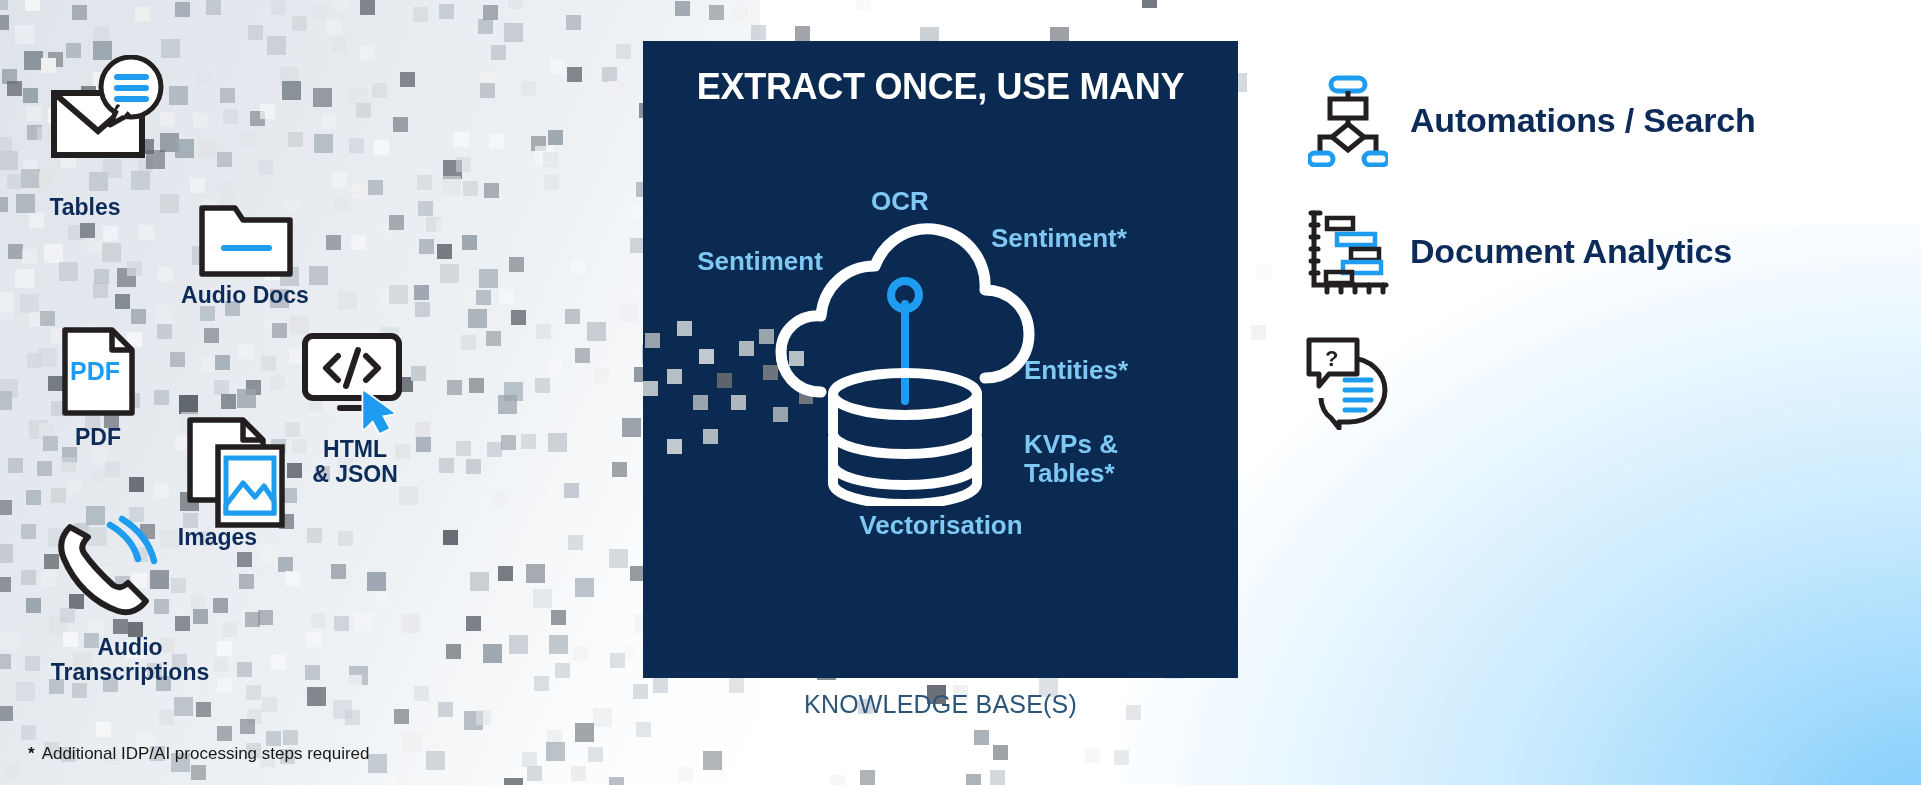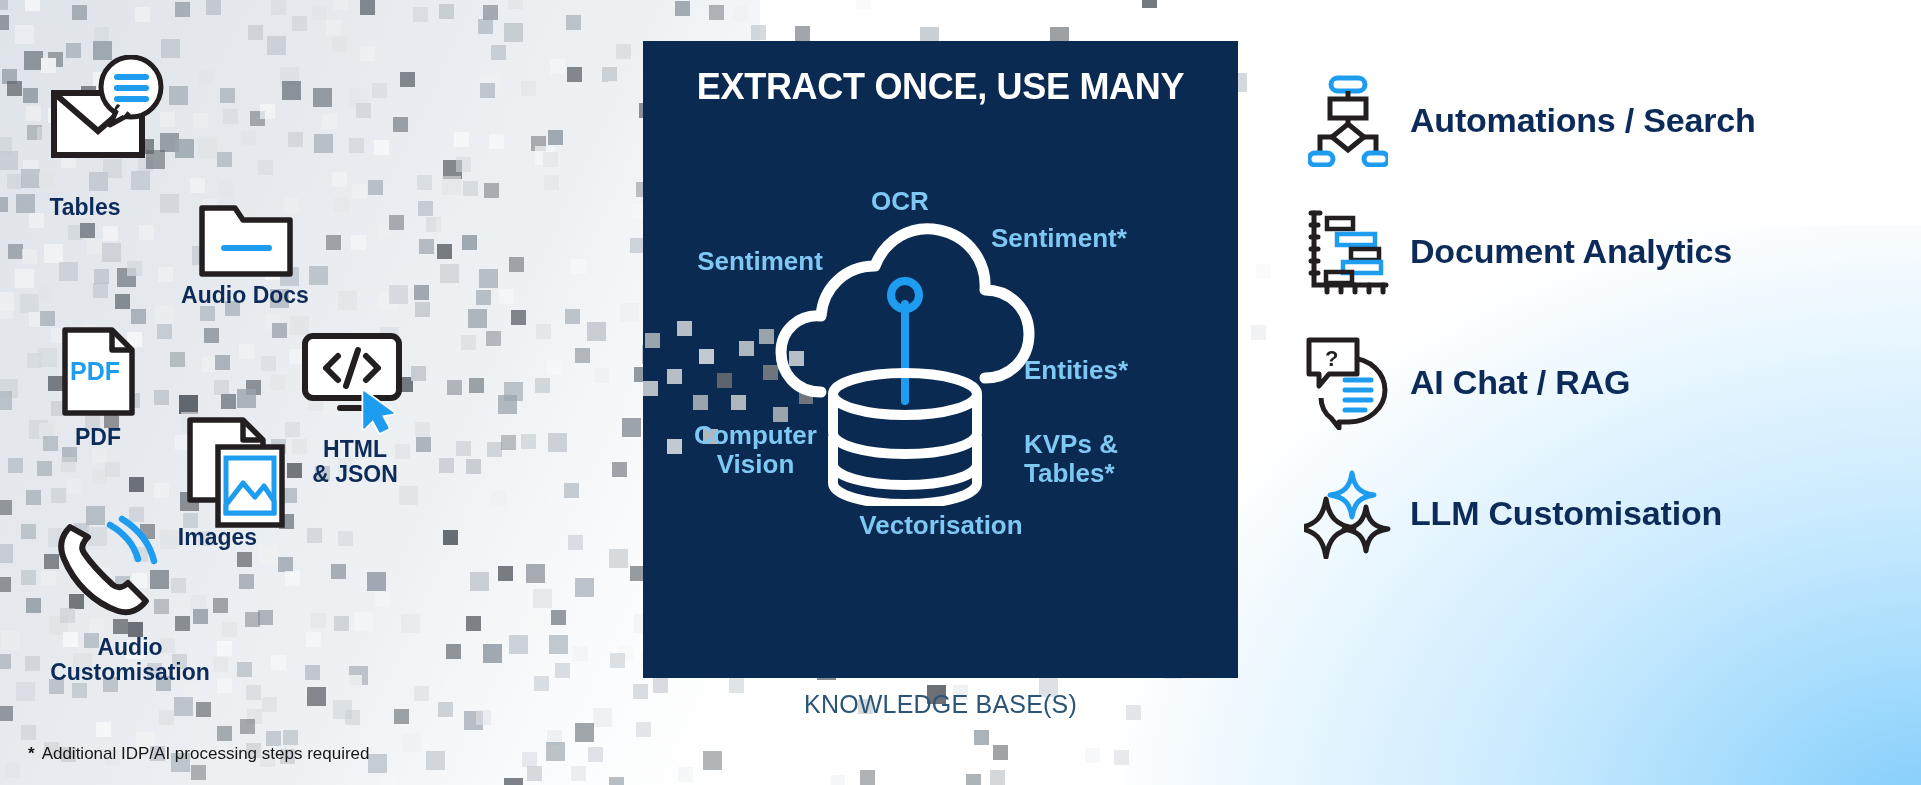--- a/index.html
+++ b/index.html
@@ -726,21 +726,21 @@
   <svg class="icon-left" style="left:48px; top:515px;" width="120" height="110" viewBox="0 0 120 110">
     <path d="M22 12 C14 20 10 30 16 44 C26 68 46 88 70 96 C82 100 92 94 98 86
              L80 68 C76 72 70 74 65 70 C54 60 44 50 36 38 C32 32 36 26 40 22 Z" fill="#fff" stroke="#231f20" stroke-width="6" stroke-linejoin="round"></path>
     <g fill="none" stroke="#1e9df0" stroke-width="6.5" stroke-linecap="round">
       <path d="M62 10 C76 18 86 30 90 44"></path>
       <path d="M74 4 C90 14 102 29 106 46"></path>
       <path d="M50 16 C60 22 68 31 71 41" opacity="0"></path>
     </g>
   </svg>
   <div class="src-label" style="left:5px; top:635px; width:250px;">Audio
-Customisation</div>
+Transcriptions</div>
 
 
   <div class="panel">
     <div class="panel-title">EXTRACT ONCE, USE MANY</div>
 
     <svg style="position:absolute;left:0;top:280px;" width="170" height="220" viewBox="0 0 170 220">
       <g>
         <rect x="2" y="12" width="15" height="15" fill="#9aa4ad"></rect>
         <rect x="34" y="0" width="15" height="15" fill="#b6bec6"></rect>
         <rect x="56" y="28" width="15" height="15" fill="#c2c9d0"></rect>
@@ -772,22 +772,20 @@
         <path d="M58 240 L58 268 C58 280 90 289 130 289 C170 289 202 280 202 268 L202 240"></path>
         <path d="M58 269 L58 287 C58 299 90 308 130 308 C170 308 202 299 202 287 L202 269"></path>
       </g>
     </svg>
 
     <div class="panel-labels">
       <div class="plabel" style="left:197px; top:146px; width:120px;">OCR</div>
       <div class="plabel" style="left:348px; top:183px; width:200px; text-align:left;">Sentiment*</div>
       <div class="plabel" style="left:22px; top:206px; width:190px;">Sentiment</div>
       <div class="plabel" style="left:381px; top:315px; width:190px; text-align:left;">Entities*</div>
-      <div class="plabel" style="left:15px; top:380px; width:195px;">Computer
-Vision</div>
       <div class="plabel" style="left:138px; top:470px; width:320px;">Vectorisation</div>
       <div class="plabel" style="left:381px; top:389px; width:190px; text-align:left;">KVPs &amp;
 Tables*</div>
     </div>
   </div>
 
   <div class="kb-caption">KNOWLEDGE BASE(S)</div>
 
   <div class="footnote">
     <span class="star">*</span><span>Additional IDP/AI processing steps required</span>
@@ -847,29 +845,18 @@
           <path d="M4 4 L52 4 L52 38 L24 38 L14 50 L14 38 L4 38 Z" fill="#fff" stroke="#231f20" stroke-width="5" stroke-linejoin="round"></path>
           <text x="20" y="30" font-family="Liberation Sans, sans-serif" font-size="22" font-weight="bold" fill="#231f20">?</text>
           <g stroke="#1e9df0" stroke-width="5" stroke-linecap="round">
             <line x1="40" y1="44" x2="66" y2="44"></line>
             <line x1="40" y1="54" x2="66" y2="54"></line>
             <line x1="40" y1="64" x2="66" y2="64"></line>
             <line x1="40" y1="74" x2="60" y2="74"></line>
           </g>
         </svg>
       </div>
-      <div class="out-label">AI Chat / RAG</div>
     </div>
 
-    <div class="out-row">
-      <div class="out-icon">
-        <svg width="88" height="90" viewBox="0 0 88 90">
-          <path d="M48 4 C50 18 56 24 70 26 C56 28 50 34 48 48 C46 34 40 28 26 26 C40 24 46 18 48 4 Z" fill="none" stroke="#1e9df0" stroke-width="5" stroke-linejoin="round"></path>
-          <path d="M22 30 C25 48 32 56 50 59 C32 62 25 70 22 88 C19 70 12 62 -6 59 C12 56 19 48 22 30 Z" fill="none" stroke="#231f20" stroke-width="5" stroke-linejoin="round"></path>
-          <path d="M62 38 C64 52 70 58 84 60 C70 62 64 68 62 82 C60 68 54 62 40 60 C54 58 60 52 62 38 Z" fill="none" stroke="#231f20" stroke-width="5" stroke-linejoin="round"></path>
-        </svg>
-      </div>
-      <div class="out-label">LLM Customisation</div>
-    </div>
 
 
   </div>
 </div>
 
 </body></html>

